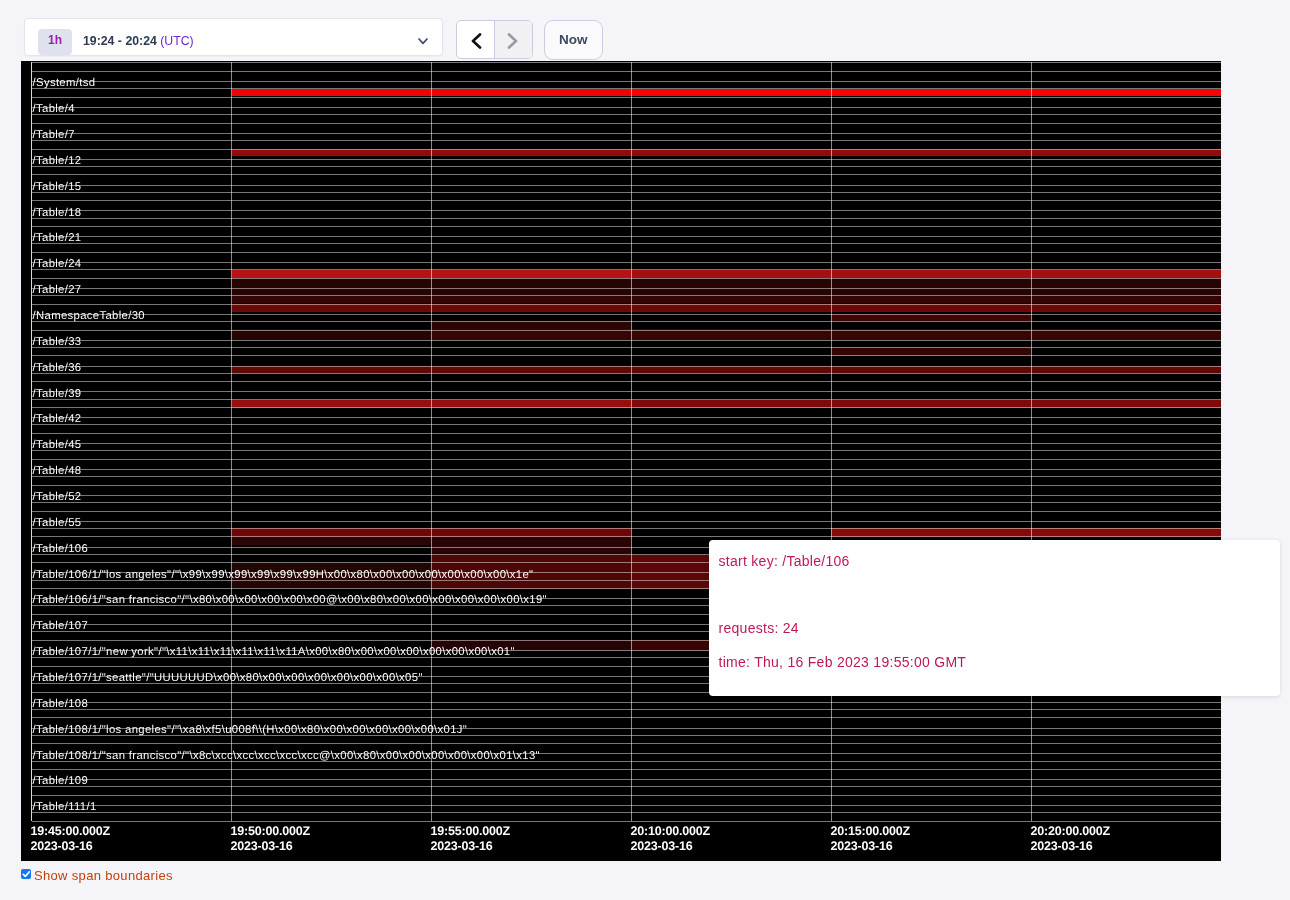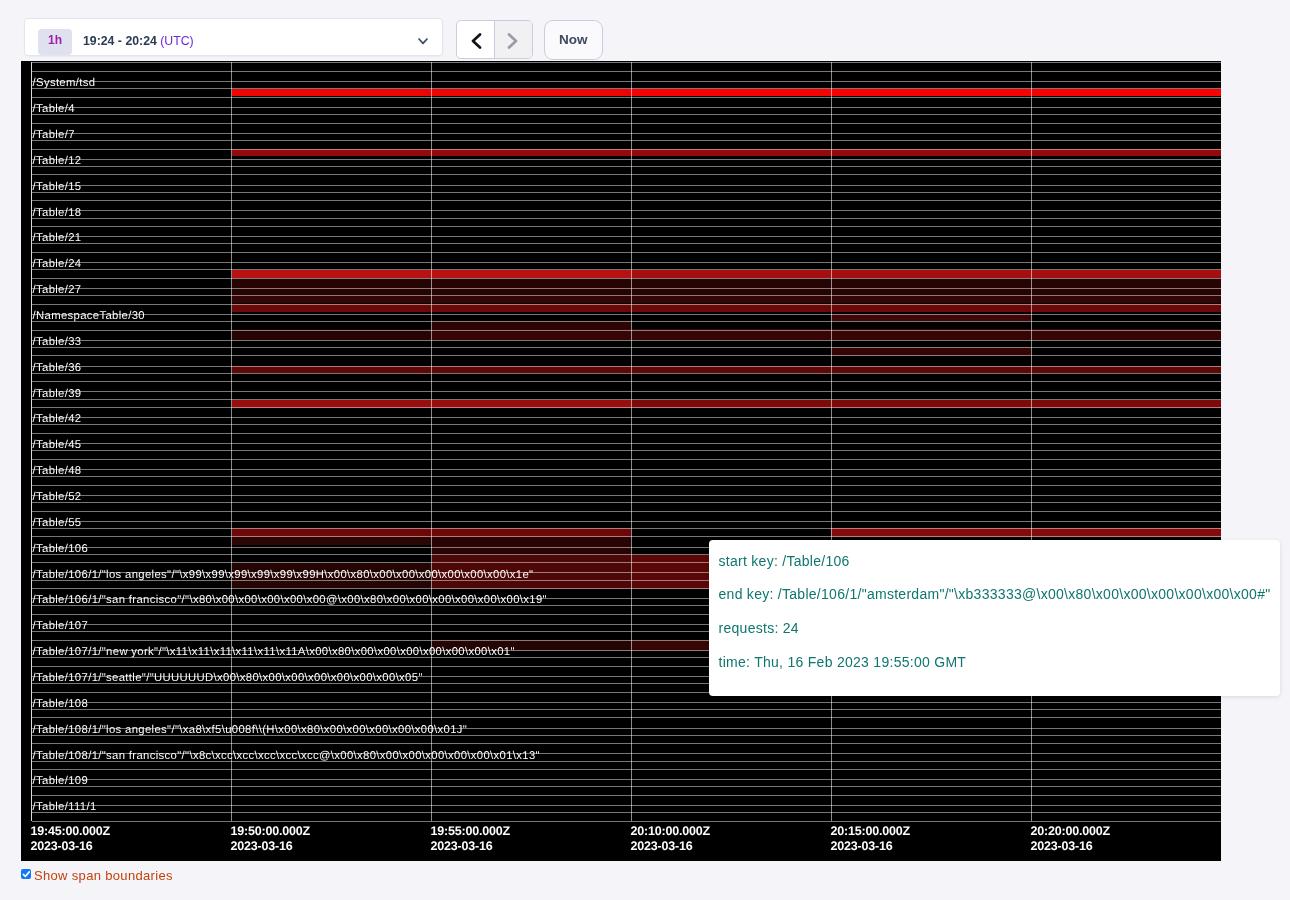--- a/index.html
+++ b/index.html
@@ -6,21 +6,21 @@
 .selbox{position:absolute;left:24px;top:18px;width:419px;height:38px;background:#fff;border:1px solid #e2e4ee;border-radius:4px;box-shadow:0 1px 2px rgba(60,70,100,.06)}
 .badge{position:absolute;left:12.8px;top:10.1px;width:34.4px;height:26px;background:#dfe2ee;border-radius:4px;color:#a21caf;font-weight:bold;font-size:12px;text-align:center;line-height:23px}
 .trange{position:absolute;left:58px;top:3.5px;height:36px;line-height:37px;font-size:12.3px;color:#2c3a52;font-weight:bold}
 .trange span{color:#6d28d9;font-weight:normal;font-size:12.3px}
 .caret{position:absolute;right:14px;top:19px}
 .btngrp{position:absolute;left:456px;top:20px;width:77px;height:38.5px;border:1px solid #c9cede;border-radius:5px;background:#fff;overflow:hidden}
 .btngrp .r{position:absolute;right:0;top:0;width:38px;height:100%;background:#f1f1f4;border-left:1px solid #c9cede}
 .chev{position:absolute;top:11.5px}
 .nowbtn{position:absolute;left:543.5px;top:20px;width:59.5px;height:39.5px;border:1px solid #c9cede;border-radius:9px;background:#fafafc;color:#3b4a60;font-weight:bold;font-size:13.5px;text-align:center;line-height:38px}
 .tooltip{position:absolute;left:709px;top:540px;width:571px;height:156px;background:#fff;border-radius:4px;box-shadow:0 1px 4px rgba(0,0,0,.12)}
-.ttx{position:absolute;left:708.5px;top:539.5px;width:571.5px;height:148px;font-size:14px;letter-spacing:0.28px;color:#0f766e;opacity:.999}
+.ttx{position:absolute;left:708.5px;top:539.5px;width:571.5px;height:148px;font-size:14px;letter-spacing:0.28px;color:#be185d;opacity:.999}
 .ttx div{position:absolute;left:10px;white-space:nowrap}
 .cbx{position:absolute;left:21px;top:868.8px;width:10.4px;height:10.4px;background:#0f78f2;border-radius:2px}
 .cbl{position:absolute;left:34px;top:868px;font-size:13px;letter-spacing:0.33px;color:#c2410c}
 </style></head><body>
 <div class="selbox">
   <div class="badge">1h</div>
   <div class="trange">19:24 - 20:24 <span>(UTC)</span></div>
   <svg class="caret" width="10" height="7" viewBox="0 0 10 7">
       <path d="M1 1 L5 5.3 L9 1" stroke="#3c4a63" stroke-width="1.7" fill="none" stroke-linecap="round" stroke-linejoin="round"></path>
     </svg>
@@ -150,21 +150,20 @@
 <text x="609.5" y="789.5">2023-03-16</text>
 <text x="809.5" y="774.5">20:15:00.000Z</text>
 <text x="809.5" y="789.5">2023-03-16</text>
 <text x="1009.5" y="774.5">20:20:00.000Z</text>
 <text x="1009.5" y="789.5">2023-03-16</text>
 </g>
 </svg>
 <div class="tooltip"></div>
 <div class="ttx">
   <div style="top:13px">start key: /Table/106</div>
-  <div style="top:46.5px">end key: /Table/106/1/"amsterdam"/"\xb333333@\x00\x80\x00\x00\x00\x00\x00\x00#"</div>
   <div style="top:80px">requests: 24</div>
   <div style="top:114px">time: Thu, 16 Feb 2023 19:55:00 GMT</div>
 </div>
 <div class="cbx">
     <svg style="display:block" width="10.4" height="10.4" viewBox="0 0 10.4 10.4">
       <path d="M2.3 5.4 L4.3 7.4 L8.3 2.9" stroke="#fff" stroke-width="1.6" fill="none" stroke-linecap="round" stroke-linejoin="round"></path>
     </svg>
   </div>
 <div class="cbl">Show span boundaries</div>
 

